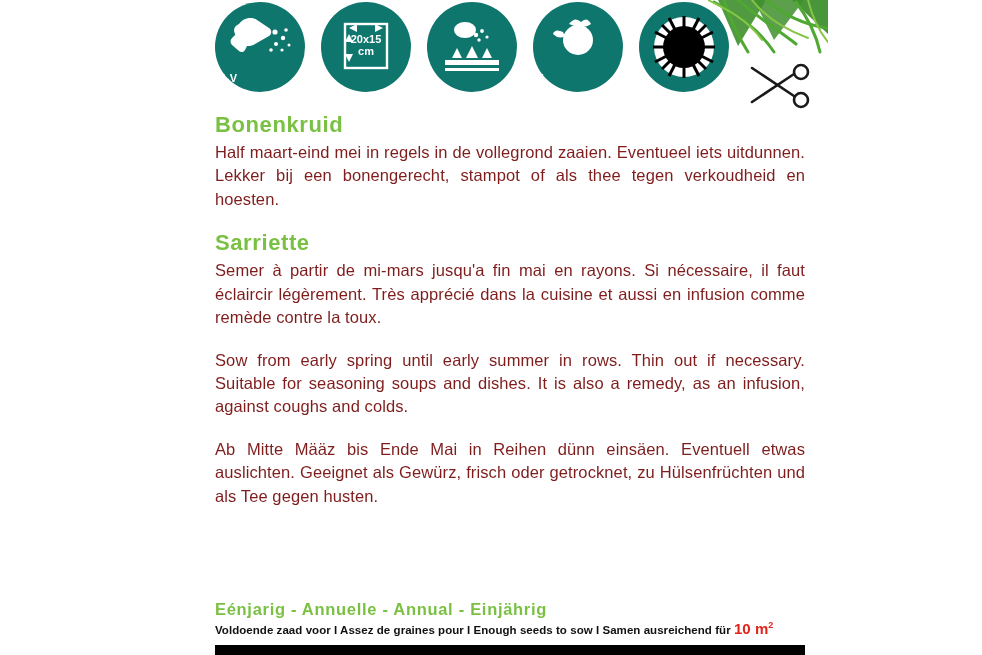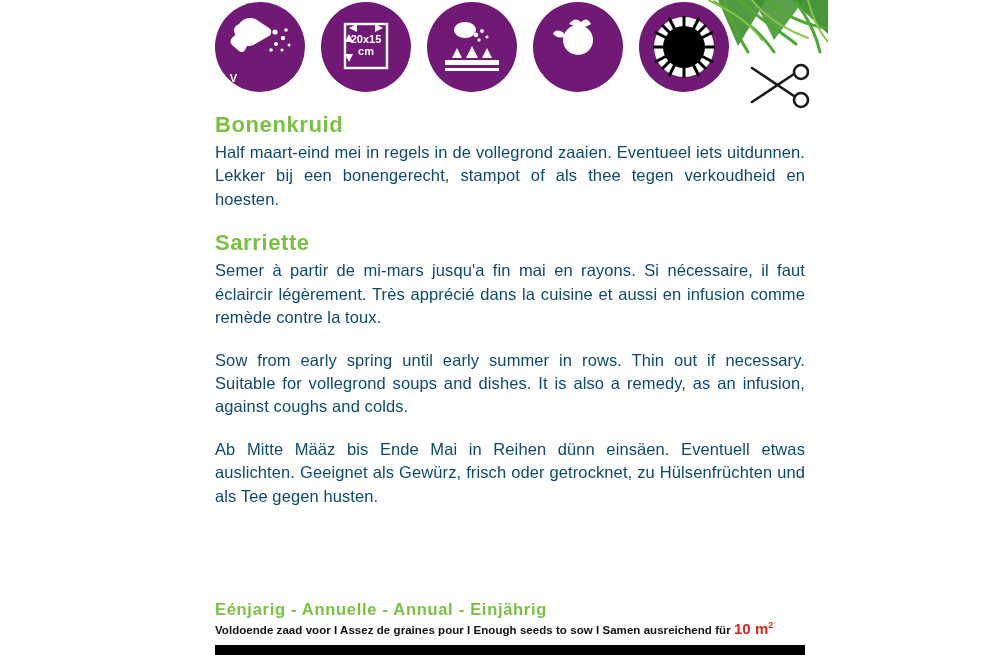--- a/index.html
+++ b/index.html
@@ -42,21 +42,21 @@
     position: absolute;
     left: 57px;
     top: 2px;
     display: flex;
     gap: 16px;
   }
   .icon-badge {
     width: 90px;
     height: 90px;
     border-radius: 50%;
-    background: #701a75;
+    background: #0f766e;
     color: #ffffff;
     position: relative;
     flex: none;
   }
   .icon-caption {
     position: absolute;
     left: 0;
     right: 0;
     bottom: 8px;
     text-align: left;
@@ -100,21 +100,21 @@
   }
   .lang-title {
     color: #7ac143;
     font-size: 22px;
     font-weight: bold;
     letter-spacing: 0.6px;
     margin-bottom: 3px;
     font-family: "Liberation Sans", sans-serif;
   }
   .lang-body {
-    color: #0c4a6e;
+    color: #7f1d1d;
     font-size: 16.5px;
     line-height: 1.42;
     text-align: justify;
     letter-spacing: 0.1px;
     font-family: "Liberation Sans", sans-serif;
   }
 
   
   #footer {
     position: absolute;
@@ -278,21 +278,21 @@
       <div class="lang-title">Bonenkruid</div>
       <div class="lang-body">Half maart-eind mei in regels in de vollegrond zaaien. Eventueel iets uitdunnen. Lekker bij een bonengerecht, stampot of als thee tegen verkoudheid en hoesten.</div>
     </div>
 
     <div class="lang-block">
       <div class="lang-title">Sarriette</div>
       <div class="lang-body">Semer à partir de mi-mars jusqu'a fin mai en rayons. Si nécessaire, il faut éclaircir légèrement. Très apprécié dans la cuisine et aussi en infusion comme remède contre la toux.</div>
     </div>
 
     <div class="lang-block">
-      <div class="lang-body">Sow from early spring until early summer in rows. Thin out if necessary. Suitable for vollegrond soups and dishes. It is also a remedy, as an infusion, against coughs and colds.</div>
+      <div class="lang-body">Sow from early spring until early summer in rows. Thin out if necessary. Suitable for seasoning soups and dishes. It is also a remedy, as an infusion, against coughs and colds.</div>
     </div>
 
     <div class="lang-block">
       <div class="lang-body">Ab Mitte Määz bis Ende Mai in Reihen dünn einsäen. Eventuell etwas auslichten. Geeignet als Gewürz, frisch oder getrocknet, zu Hülsenfrüchten und als Tee gegen husten.</div>
     </div>
   </div>
 
   <div id="footer">
     <div id="duration">Eénjarig - Annuelle - Annual - Einjährig</div>
     <div id="seed-line">

